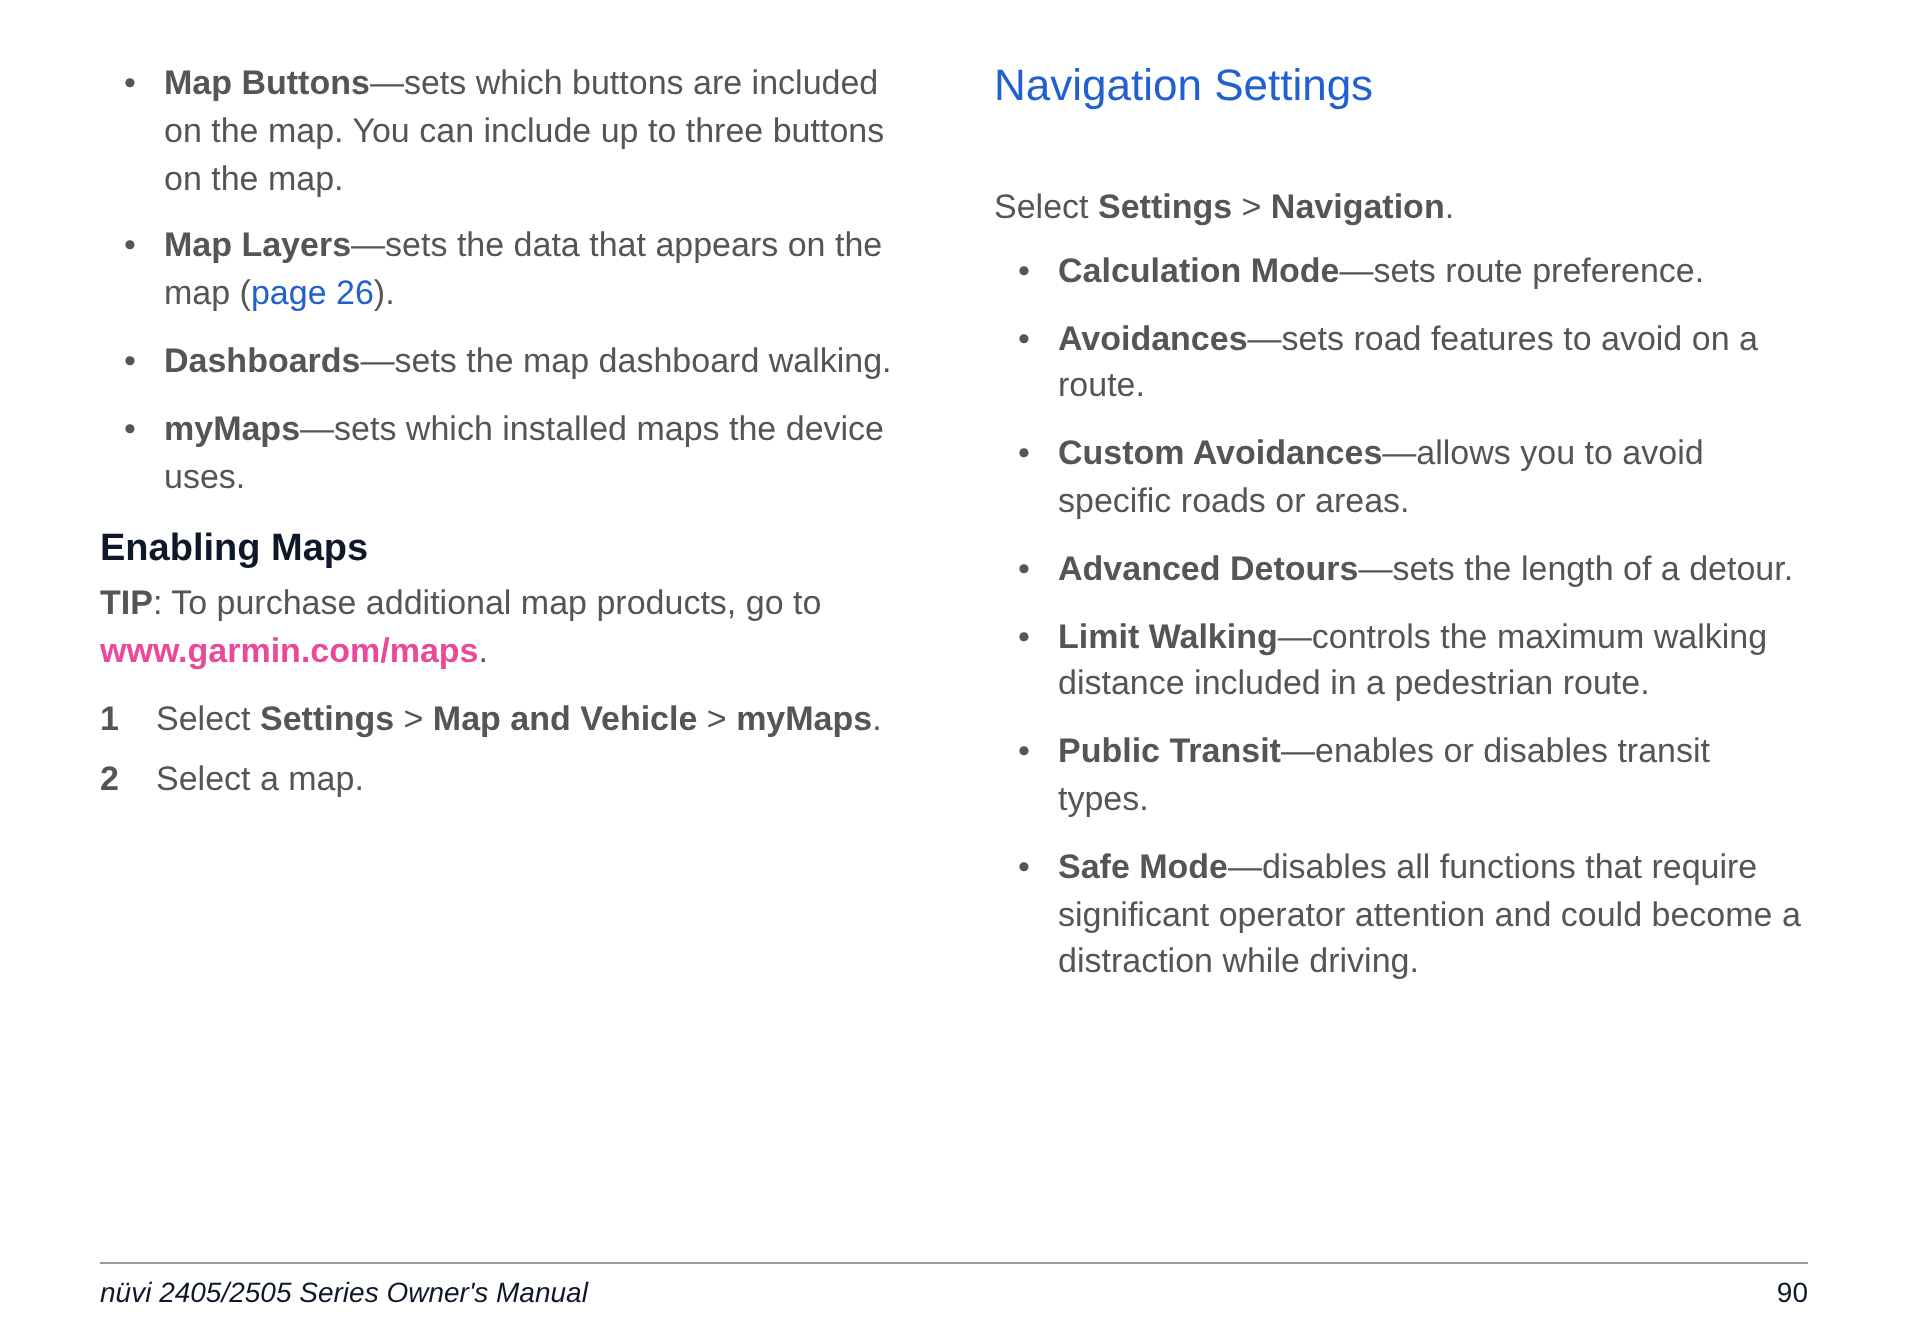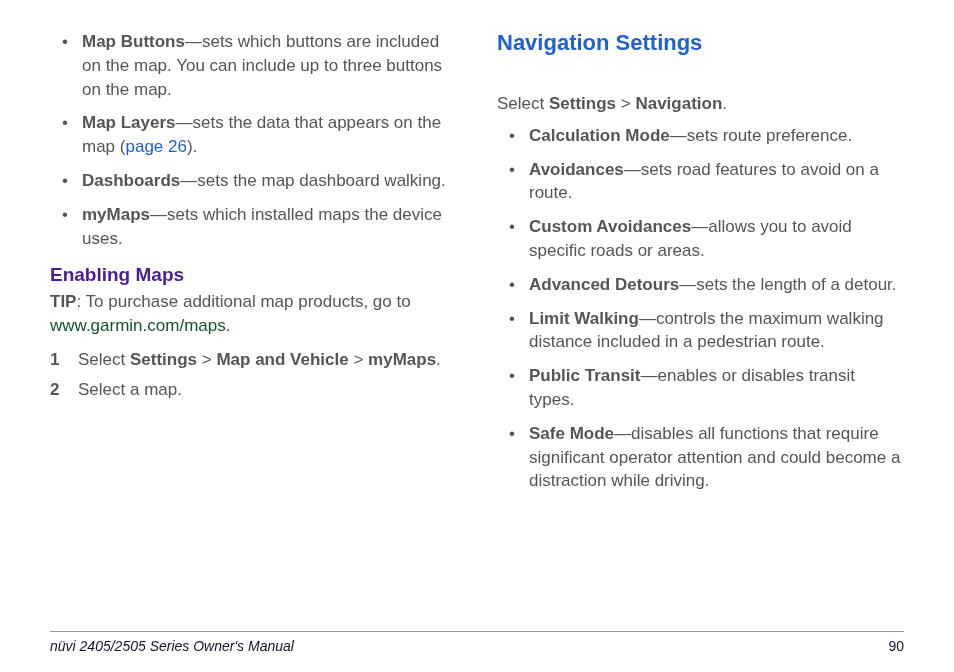--- a/index.html
+++ b/index.html
@@ -48,35 +48,36 @@
     .term {
       font-weight: bold;
       color: #555;
     }
     .desc {
       color: #555;
     }
     .subheading {
       font-size: 19px;
       font-weight: bold;
-      color: #4c1d95;
+      color: #0f172a;
       margin-top: 14px;
       margin-bottom: 4px;
     }
     .tip-line {
       font-size: 17px;
       line-height: 1.4;
       color: #555;
       margin-bottom: 10px;
     }
     .tip-label {
       font-weight: bold;
     }
     .link {
-      color: #14532d;
+      color: #ec4899;
+      font-weight: bold;
     }
     .page-ref {
       color: #2060d0;
     }
     .numbered-list {
       list-style: none;
       padding-left: 0;
     }
     .numbered-item {
       display: flex;
@@ -91,21 +92,21 @@
       font-weight: bold;
       font-size: 17px;
       color: #555;
     }
     .num-content {
       flex: 1;
       color: #555;
     }
     .section-heading {
       font-size: 22px;
-      font-weight: bold;
+      font-weight: normal;
       color: #2060d0;
       margin-bottom: 4px;
     }
     .instruction-line {
       font-size: 17px;
       line-height: 1.4;
       color: #555;
       margin-bottom: 8px;
       margin-top: 36px;
     }

